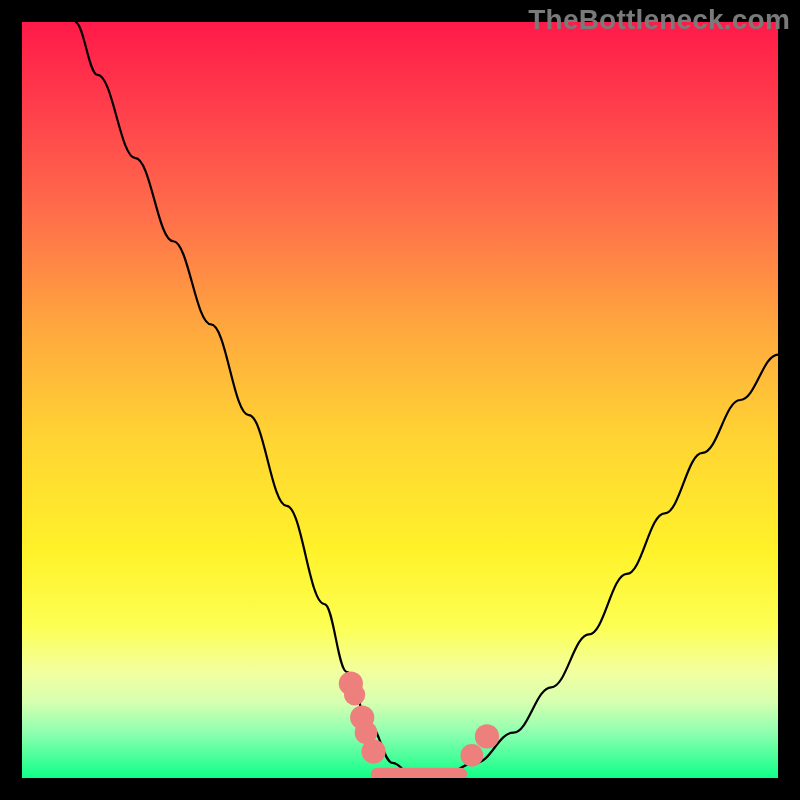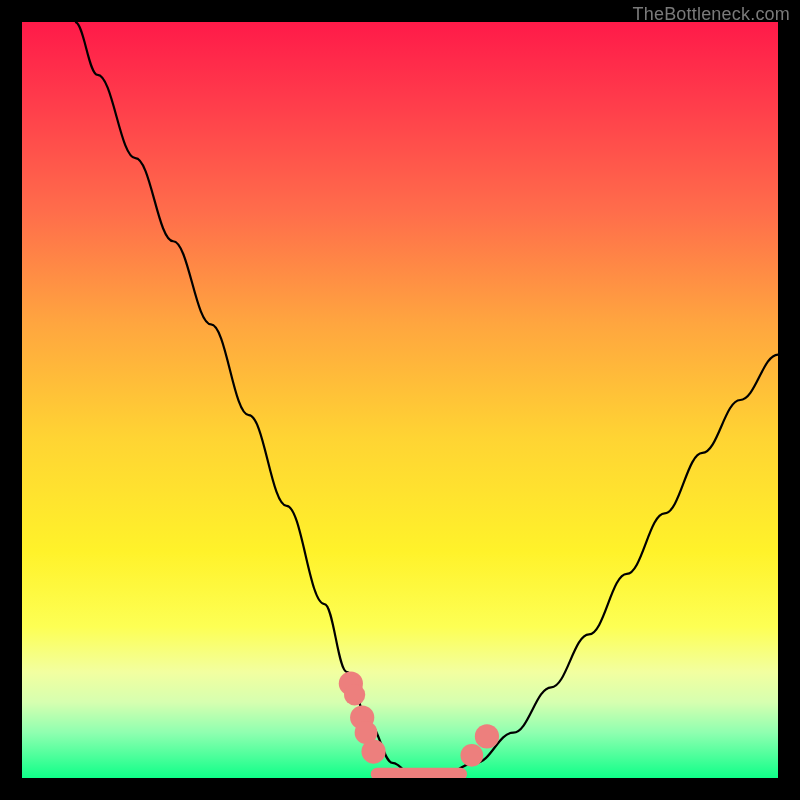--- a/index.html
+++ b/index.html
@@ -30,22 +30,22 @@
       #d6ffb0 90%,
       #8fffb0 94%,
       #0fff88 100%
     );
   }
   .watermark {
     position: absolute;
     top: 4px;
     right: 10px;
     color: #7a7a7a;
-    font-size: 18px;
-    font-weight: 400;
+    font-size: 28px;
+    font-weight: 700;
     letter-spacing: 0.2px;
   }
   svg.plot {
     position: absolute;
     left: 0;
     top: 0;
     width: 756px;
     height: 756px;
   }
   svg .curve {

